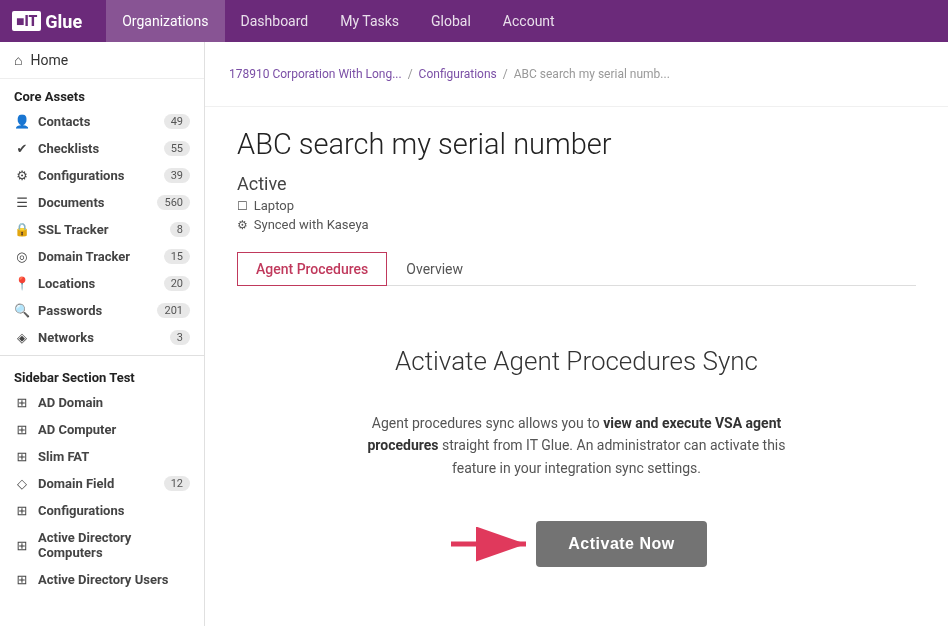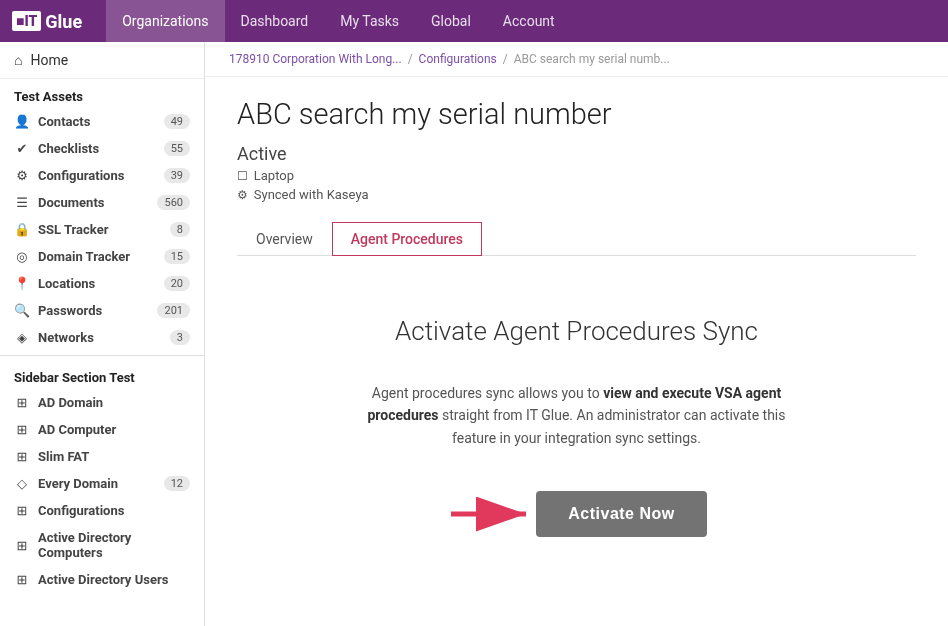--- a/index.html
+++ b/index.html
@@ -112,21 +112,21 @@
       margin: 4px 0;
     }
 
     
     .content {
       flex: 1;
       overflow-y: auto;
       background: #fff;
     }
     .breadcrumb {
-      padding: 10px 24px;
+      padding: 25px 24px;
       font-size: 12px;
       color: #888;
       display: flex;
       align-items: flex-end;
       gap: 6px;
       border-bottom: 1px solid #f0f0f0;
     }
     .breadcrumb a { color: #7b4fa6; text-decoration: none; }
     .breadcrumb span { color: #999; }
 
@@ -241,21 +241,21 @@
 </nav>
 
 <div class="main-layout">
 
   <aside class="sidebar">
     <div class="sidebar-home">
       <span class="item-icon">⌂</span>
       <span>Home</span>
     </div>
 
-    <div class="sidebar-section-title">Test Assets</div>
+    <div class="sidebar-section-title">Core Assets</div>
 
     <div class="sidebar-item">
       <span class="item-icon">👤</span>
       <span class="item-label">Contacts</span>
       <span class="item-count">49</span>
     </div>
     <div class="sidebar-item">
       <span class="item-icon">✔</span>
       <span class="item-label">Checklists</span>
       <span class="item-count">55</span>
@@ -307,21 +307,21 @@
     <div class="sidebar-item">
       <span class="item-icon">⊞</span>
       <span class="item-label">AD Computer</span>
     </div>
     <div class="sidebar-item">
       <span class="item-icon">⊞</span>
       <span class="item-label">Slim FAT</span>
     </div>
     <div class="sidebar-item">
       <span class="item-icon">◇</span>
-      <span class="item-label">Every Domain</span>
+      <span class="item-label">Domain Field</span>
       <span class="item-count">12</span>
     </div>
     <div class="sidebar-item">
       <span class="item-icon">⊞</span>
       <span class="item-label">Configurations</span>
     </div>
     <div class="sidebar-item">
       <span class="item-icon">⊞</span>
       <span class="item-label">Active Directory Computers</span>
     </div>
@@ -349,22 +349,22 @@
           <span class="meta-icon">☐</span>
           <span>Laptop</span>
         </div>
         <div class="meta-row">
           <span class="meta-icon">⚙</span>
           <span>Synced with Kaseya</span>
         </div>
       </div>
 
       <div class="tabs">
+        <div class="tab active">Agent Procedures</div>
         <div class="tab">Overview</div>
-        <div class="tab active">Agent Procedures</div>
       </div>
 
       <div class="activate-section">
         <h2 class="activate-title">Activate Agent Procedures Sync</h2>
         <p class="activate-desc">
           <span>Agent procedures sync allows you to </span><strong>view and execute VSA agent procedures</strong><span> straight from IT Glue. An administrator can activate this feature in your integration sync settings.</span>
         </p>
         <div class="activate-cta">
 
           <svg width="100" height="50" viewBox="0 0 100 50" style="margin-right: -10px;">

